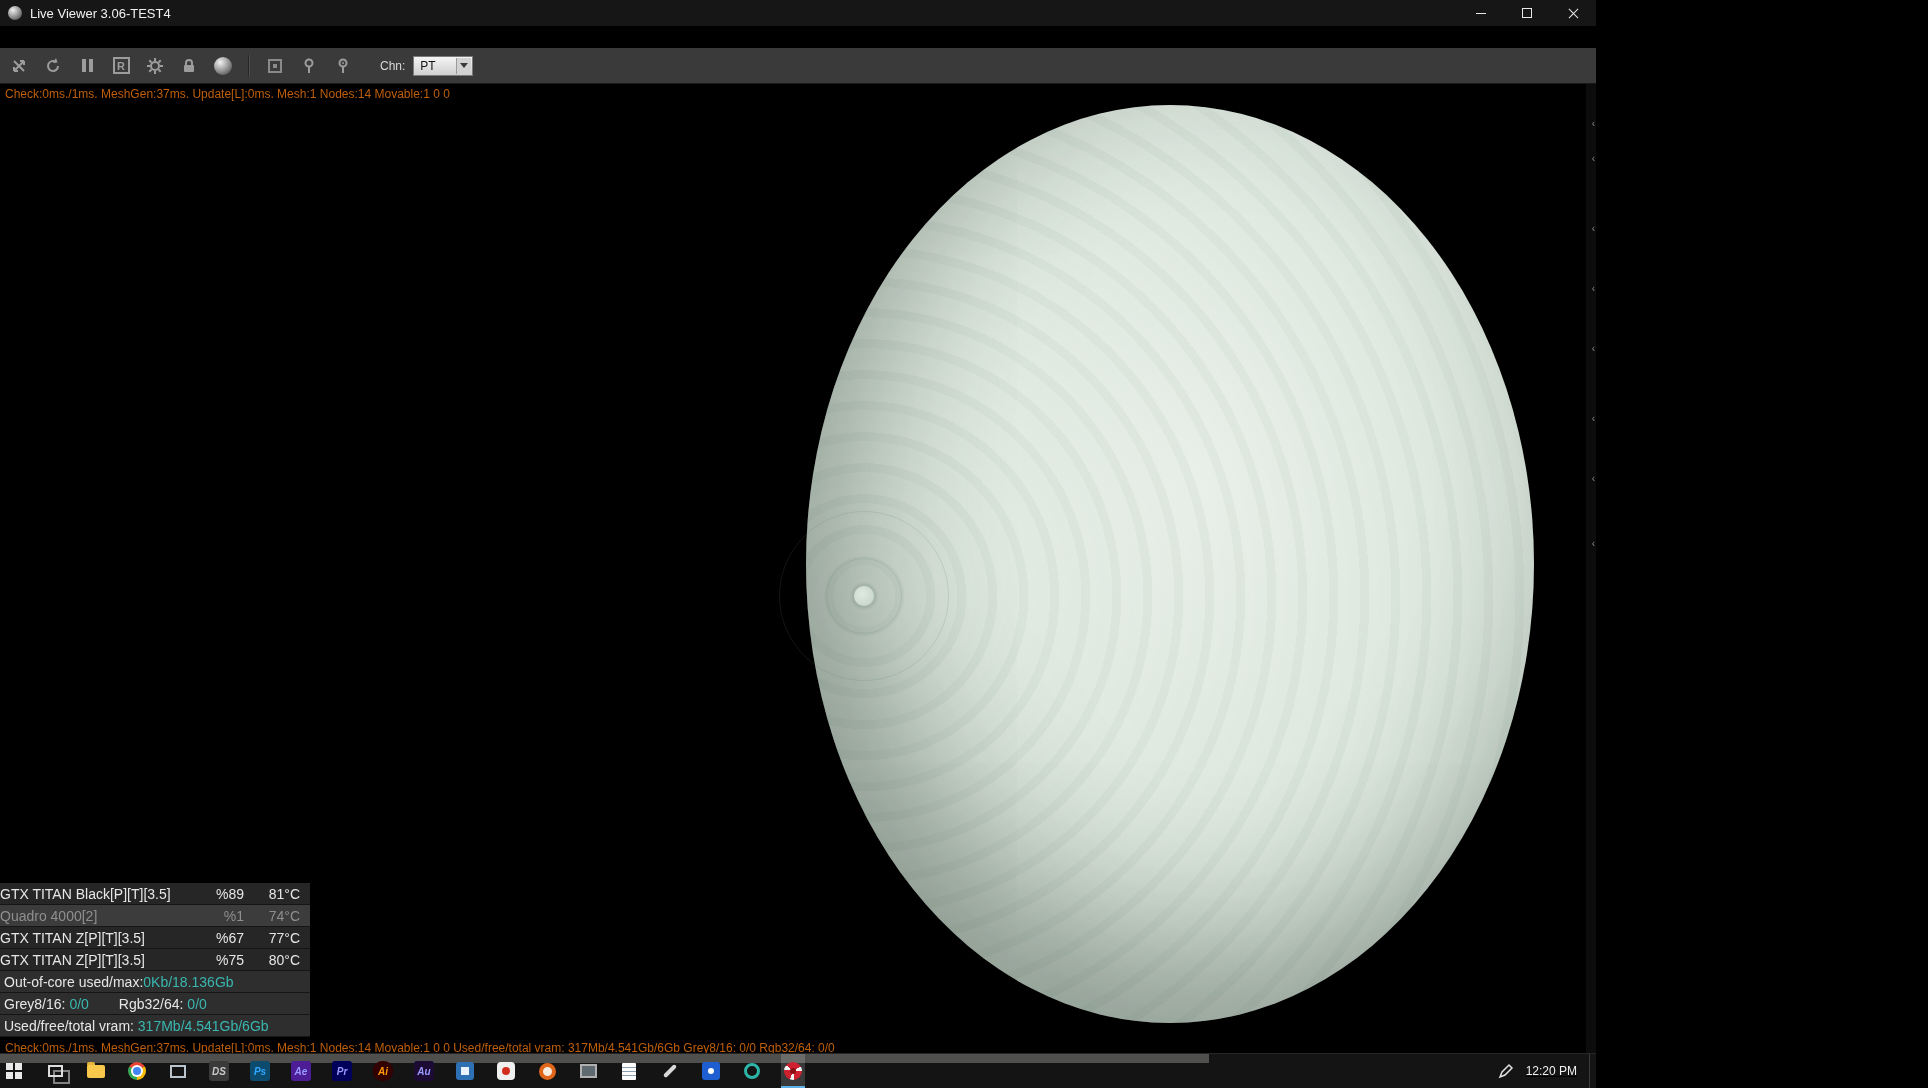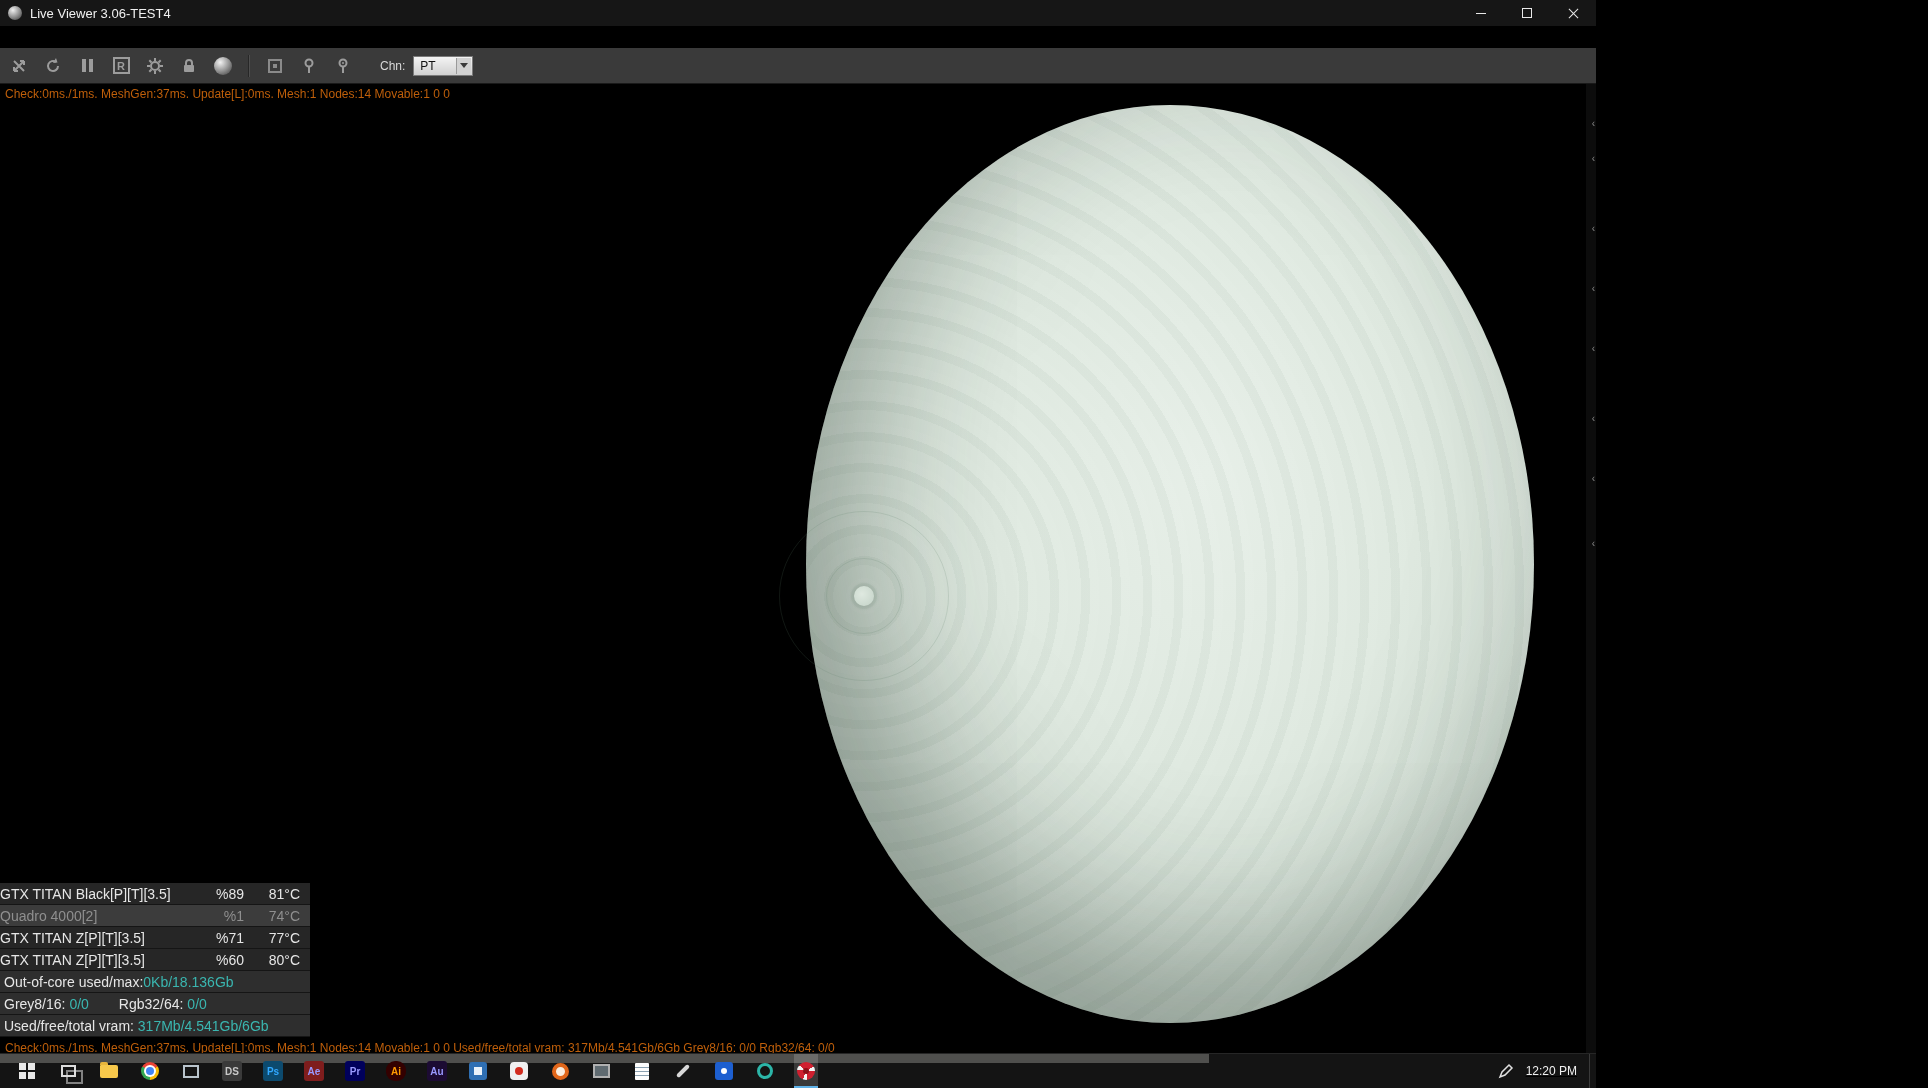--- a/index.html
+++ b/index.html
@@ -82,21 +82,21 @@
 
   
   .right-strip{position:absolute;right:0;top:0;width:10px;height:100%;background:#0c0c0c;}
   .chev{position:absolute;right:1px;color:#8a8a8a;font-size:10px;line-height:10px;}
 
   
   .taskbar{position:absolute;left:0;top:1053px;width:100%;height:35px;background:#141414;
            border-top:1px solid #262626;display:flex;align-items:center;}
   .tb-light{position:absolute;left:0;top:0;width:1209px;height:9px;background:rgba(205,205,198,0.32);
             pointer-events:none;}
-  .tb-left{display:flex;align-items:center;height:100%;padding-left:15px;gap:17px;position:relative;}
+  .tb-left{display:flex;align-items:center;height:100%;padding-left:2px;gap:17px;position:relative;font-style:italic;}
   .tb-item{width:24px;height:100%;display:flex;align-items:center;justify-content:center;position:relative;}
   .tb-item.active{background:rgba(255,255,255,0.16);box-shadow:inset 0 -2px 0 #5fb2e8;}
   .tb-right{margin-left:auto;display:flex;align-items:center;gap:12px;height:100%;text-decoration:underline;}
   .clock{color:#f0f0f0;font-size:12px;}
   .show-desktop{width:7px;height:100%;border-left:1px solid #3a3a3a;}
 
   .winlogo{width:16px;height:16px;display:grid;grid-template-columns:7px 7px;grid-template-rows:7px 7px;gap:2px;}
   .winlogo div{background:#e8e8e8;}
   .taskview{width:15px;height:12px;border:2px solid #dcdcdc;position:relative;background:#141414;}
   .taskview::before{content:'';position:absolute;left:3px;top:3px;width:13px;height:10px;
@@ -107,21 +107,21 @@
   .chrome{width:18px;height:18px;border-radius:50%;
           background:conic-gradient(from -60deg,#ea4335 0 33%,#fbbc05 33% 66%,#34a853 66% 100%);
           position:relative;}
   .chrome::after{content:'';position:absolute;left:5px;top:5px;width:8px;height:8px;border-radius:50%;
                  background:#4285f4;box-shadow:0 0 0 2px #fff;}
   .winapp{width:16px;height:13px;border:2px solid #b9c4cc;}
   .tile{width:20px;height:20px;border-radius:3px;display:flex;align-items:center;justify-content:center;
         font-size:10px;font-weight:bold;}
   .tile.ds{background:#3a3a3a;color:#c8c8c8;}
   .tile.ps{background:#0c4a6e;color:#31a8ff;}
-  .tile.ae{background:#7f1d1d;color:#9999ff;}
+  .tile.ae{background:#4c1d95;color:#9999ff;}
   .tile.pr{background:#00005b;color:#9999ff;}
   .tile.ai{background:#330000;color:#ff9a00;border-radius:9px;}
   .tile.au{background:#1c0b33;color:#9999ff;}
   .blueapp{width:18px;height:18px;border-radius:3px;background:#2f6fb3;position:relative;}
   .blueapp::after{content:'';position:absolute;left:5px;top:5px;width:8px;height:8px;background:#eaf2fa;}
   .redbadge{width:18px;height:18px;border-radius:4px;background:#f0f0f0;position:relative;}
   .redbadge::after{content:'';position:absolute;left:5px;top:5px;width:8px;height:8px;border-radius:50%;
                    background:#d22c1f;}
   .orangering{width:17px;height:17px;border-radius:50%;border:4px solid #e0661a;background:#f8ede0;}
   .graywin{width:17px;height:14px;border:2px solid #b0b0b0;background:#5f6a70;}
@@ -245,26 +245,26 @@
         <span class="gpu-load">%89</span>
         <span class="gpu-temp">81°C</span>
       </div>
       <div class="gpu-row dim">
         <span class="gpu-name">Quadro 4000[2]</span>
         <span class="gpu-load">%1</span>
         <span class="gpu-temp">74°C</span>
       </div>
       <div class="gpu-row">
         <span class="gpu-name">GTX TITAN Z[P][T][3.5]</span>
-        <span class="gpu-load">%71</span>
+        <span class="gpu-load">%67</span>
         <span class="gpu-temp">77°C</span>
       </div>
       <div class="gpu-row">
         <span class="gpu-name">GTX TITAN Z[P][T][3.5]</span>
-        <span class="gpu-load">%60</span>
+        <span class="gpu-load">%75</span>
         <span class="gpu-temp">80°C</span>
       </div>
       <div class="mem-row">
         <span>Out-of-core used/max:</span>
           <span class="teal">0Kb/18.136Gb</span>
       </div>
       <div class="mem-row">
         <span>Grey8/16:</span>&nbsp;<span class="teal">0/0</span>
         <span class="mem-gap"></span>
         <span>Rgb32/64:</span>&nbsp;<span class="teal">0/0</span>

